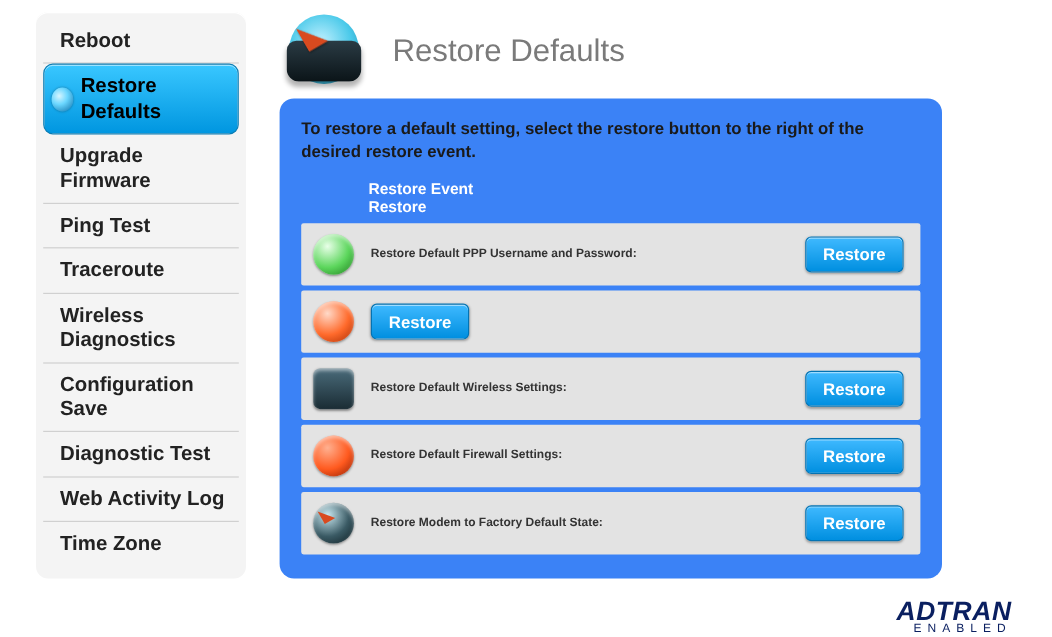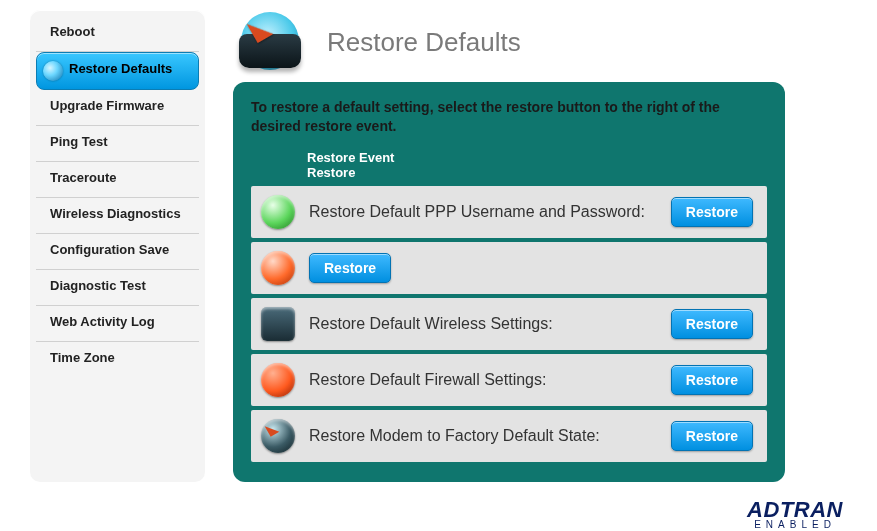--- a/index.html
+++ b/index.html
@@ -20,28 +20,28 @@
   
   .sidebar {
     width: 175px;
     background: #f4f4f4;
     border-radius: 10px;
     padding: 6px 6px 4px 6px;
     box-shadow: inset 0 1px 0 #fff;
   }
   .nav-item {
     display: flex;
-    align-items: flex-start;
+    align-items: center;
     min-height: 36px;
     padding: 8px 8px 8px 14px;
     font-weight: bold;
     color: #222;
     border-bottom: 1px solid #d0d0d0;
     cursor: pointer;
-    font-size: 13px;
+    font-size: 17px;
     line-height: 1.2;
   }
   .nav-item:last-child { border-bottom: none; }
   .nav-item.active {
     background: linear-gradient(#39c7ff, #0096e0);
     border: 1px solid #0b7db4;
     border-radius: 8px;
     color: #000;
     padding-left: 6px;
     box-shadow: inset 0 1px 0 rgba(255,255,255,0.5);
@@ -87,21 +87,21 @@
     border-bottom:22px solid #d94a1f;
     transform: rotate(-30deg);
     filter: drop-shadow(0 1px 1px rgba(0,0,0,0.4));
   }
   .page-title {
     font-size: 26px;
     color: #7a7a7a;
     font-weight: 400;
   }
   .panel {
-    background: #0f766e;
+    background: #3b82f6;
     border-radius: 12px;
     padding: 16px 18px 16px 18px;
     width: 552px;
   }
   .instructions {
     font-weight: bold;
     color: #1a1a1a;
     margin-bottom: 10px;
     font-size: 14px;
     line-height: 1.35;
@@ -129,21 +129,22 @@
     width: 34px; height: 34px;
     border-radius: 50%;
     margin-right: 14px;
     flex-shrink: 0;
     display: flex; align-items:center; justify-content:center;
     box-shadow: 0 1px 2px rgba(0,0,0,0.4), inset 0 2px 3px rgba(255,255,255,0.5);
   }
   .row-label {
     flex: 1;
     color: #333;
-    font-size: 16px;
+    font-size: 10px;
+    font-weight: bold;
   }
   .restore-btn {
     background: linear-gradient(#3fb9ff,#008fe0);
     border: 1px solid #0373b3;
     color: #fff;
     font-weight: bold;
     font-size: 14px;
     padding: 6px 14px;
     border-radius: 5px;
     cursor: pointer;
@@ -158,21 +159,21 @@
   .ic-factory::after{
     content:""; position:absolute; top:4px; left:6px;
     width:0;height:0;border-right:10px solid transparent;border-bottom:12px solid #d94a1f;
     transform:rotate(-30deg);
   }
   
   .brand {
     position: absolute;
     right: 34px;
     bottom: 2px;
-    text-align: center;
+    text-align: right;
     line-height: 0.9;
   }
   .brand .b1 {
     font-family: Arial, sans-serif;
     font-weight: 900;
     font-style: italic;
     font-size: 22px;
     color: #0a1f60;
     letter-spacing: 0.5px;
   }

